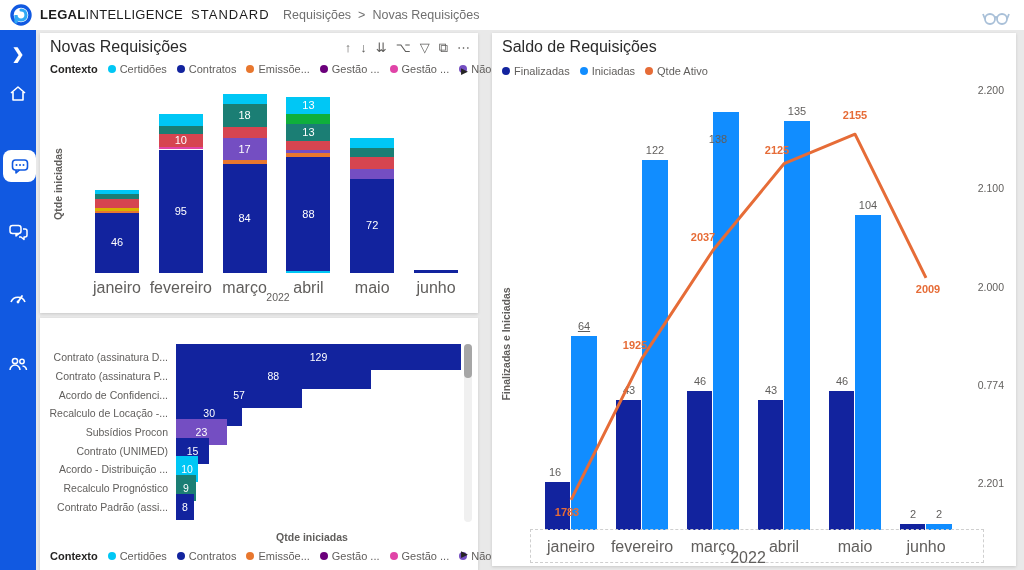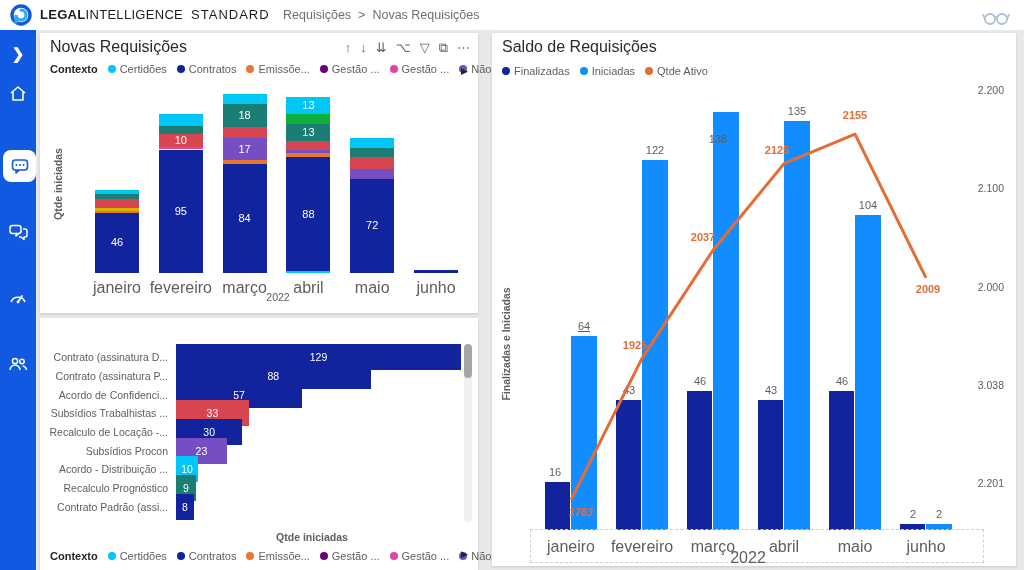--- a/index.html
+++ b/index.html
@@ -221,35 +221,35 @@
           <span>88</span>
         </div>
       </div>
       <div class="hrow">
         <div class="hlab">Acordo de Confidenci...</div>
         <div class="hbar" style="width: 126px; background: rgb(18, 35, 158);">
           <span>57</span>
         </div>
       </div>
       <div class="hrow">
-        <div class="hlab">Subsídios Trabalhistas ...</div>
-        <div class="hbar" style="width: 72.9px; background: rgb(214, 69, 80);">
-          <span>33</span>
-        </div>
-      </div>
-      <div class="hrow">
         <div class="hlab">Recalculo de Locação -...</div>
         <div class="hbar" style="width: 66.3px; background: rgb(18, 35, 158);">
           <span>30</span>
         </div>
       </div>
       <div class="hrow">
         <div class="hlab">Subsídios Procon</div>
         <div class="hbar" style="width: 50.8px; background: rgb(116, 78, 194);">
           <span>23</span>
+        </div>
+      </div>
+      <div class="hrow">
+        <div class="hlab">Contrato (UNIMED)</div>
+        <div class="hbar" style="width: 33.1px; background: rgb(18, 35, 158);">
+          <span>15</span>
         </div>
       </div>
       <div class="hrow">
         <div class="hlab">Acordo - Distribuição ...</div>
         <div class="hbar" style="width: 22.1px; background: rgb(0, 199, 245);">
           <span>10</span>
         </div>
       </div>
       <div class="hrow">
         <div class="hlab">Recalculo Prognóstico</div>
@@ -342,26 +342,26 @@
       <div class="blab" style="left: 376px; top: 165.9px;">104</div>
       <div class="xlab" style="left: 363px; top: 505px;">maio</div>
       <div class="gbar" style="left: 408px; top: 490.9px; width: 25px; height: 6.1px; background: rgb(18, 35, 158);"></div>
       <div class="gbar" style="left: 434px; top: 490.9px; width: 26px; height: 6.1px; background: rgb(17, 141, 255);"></div>
       <div class="blab" style="left: 421px; top: 474.9px;">2</div>
       <div class="blab" style="left: 447px; top: 474.9px;">2</div>
       <div class="xlab" style="left: 434px; top: 505px;">junho</div>
       <div class="rtick" style="top: 51px;">2.200</div>
       <div class="rtick" style="top: 149.3px;">2.100</div>
       <div class="rtick" style="top: 247.6px;">2.000</div>
-      <div class="rtick" style="top: 345.9px;">3.038</div>
+      <div class="rtick" style="top: 345.9px;">0.774</div>
       <div class="rtick" style="top: 444.2px;">2.201</div>
       <svg width="524" height="533" style="position: absolute; left: 0px; top: 0px; pointer-events: none;">
         <polyline points="79,466.9 150,325.4 221,217.2 292,130.7 363,101.2 434,244.8" fill="none" stroke="#E66C37" stroke-width="3" stroke-linejoin="round"></polyline>
       </svg>
-      <div class="llab" style="left: 89px; top: 478.9px; font-style: italic;">1783</div>
+      <div class="llab" style="left: 75px; top: 478.9px;">1783</div>
       <div class="llab" style="left: 143px; top: 312.4px;">1925</div>
       <div class="llab" style="left: 211px; top: 204.2px;">2037</div>
       <div class="llab" style="left: 285px; top: 116.7px;">2125</div>
       <div class="llab" style="left: 363px; top: 82.2px;">2155</div>
       <div class="llab" style="left: 436px; top: 255.8px;">2009</div>
     </div>
   <div class="dashbox" style="left:38px;top:496px;width:452px;height:32px"></div>
   <div class="xlab" style="left:256px;top:516px">2022</div>
 </div>
 

